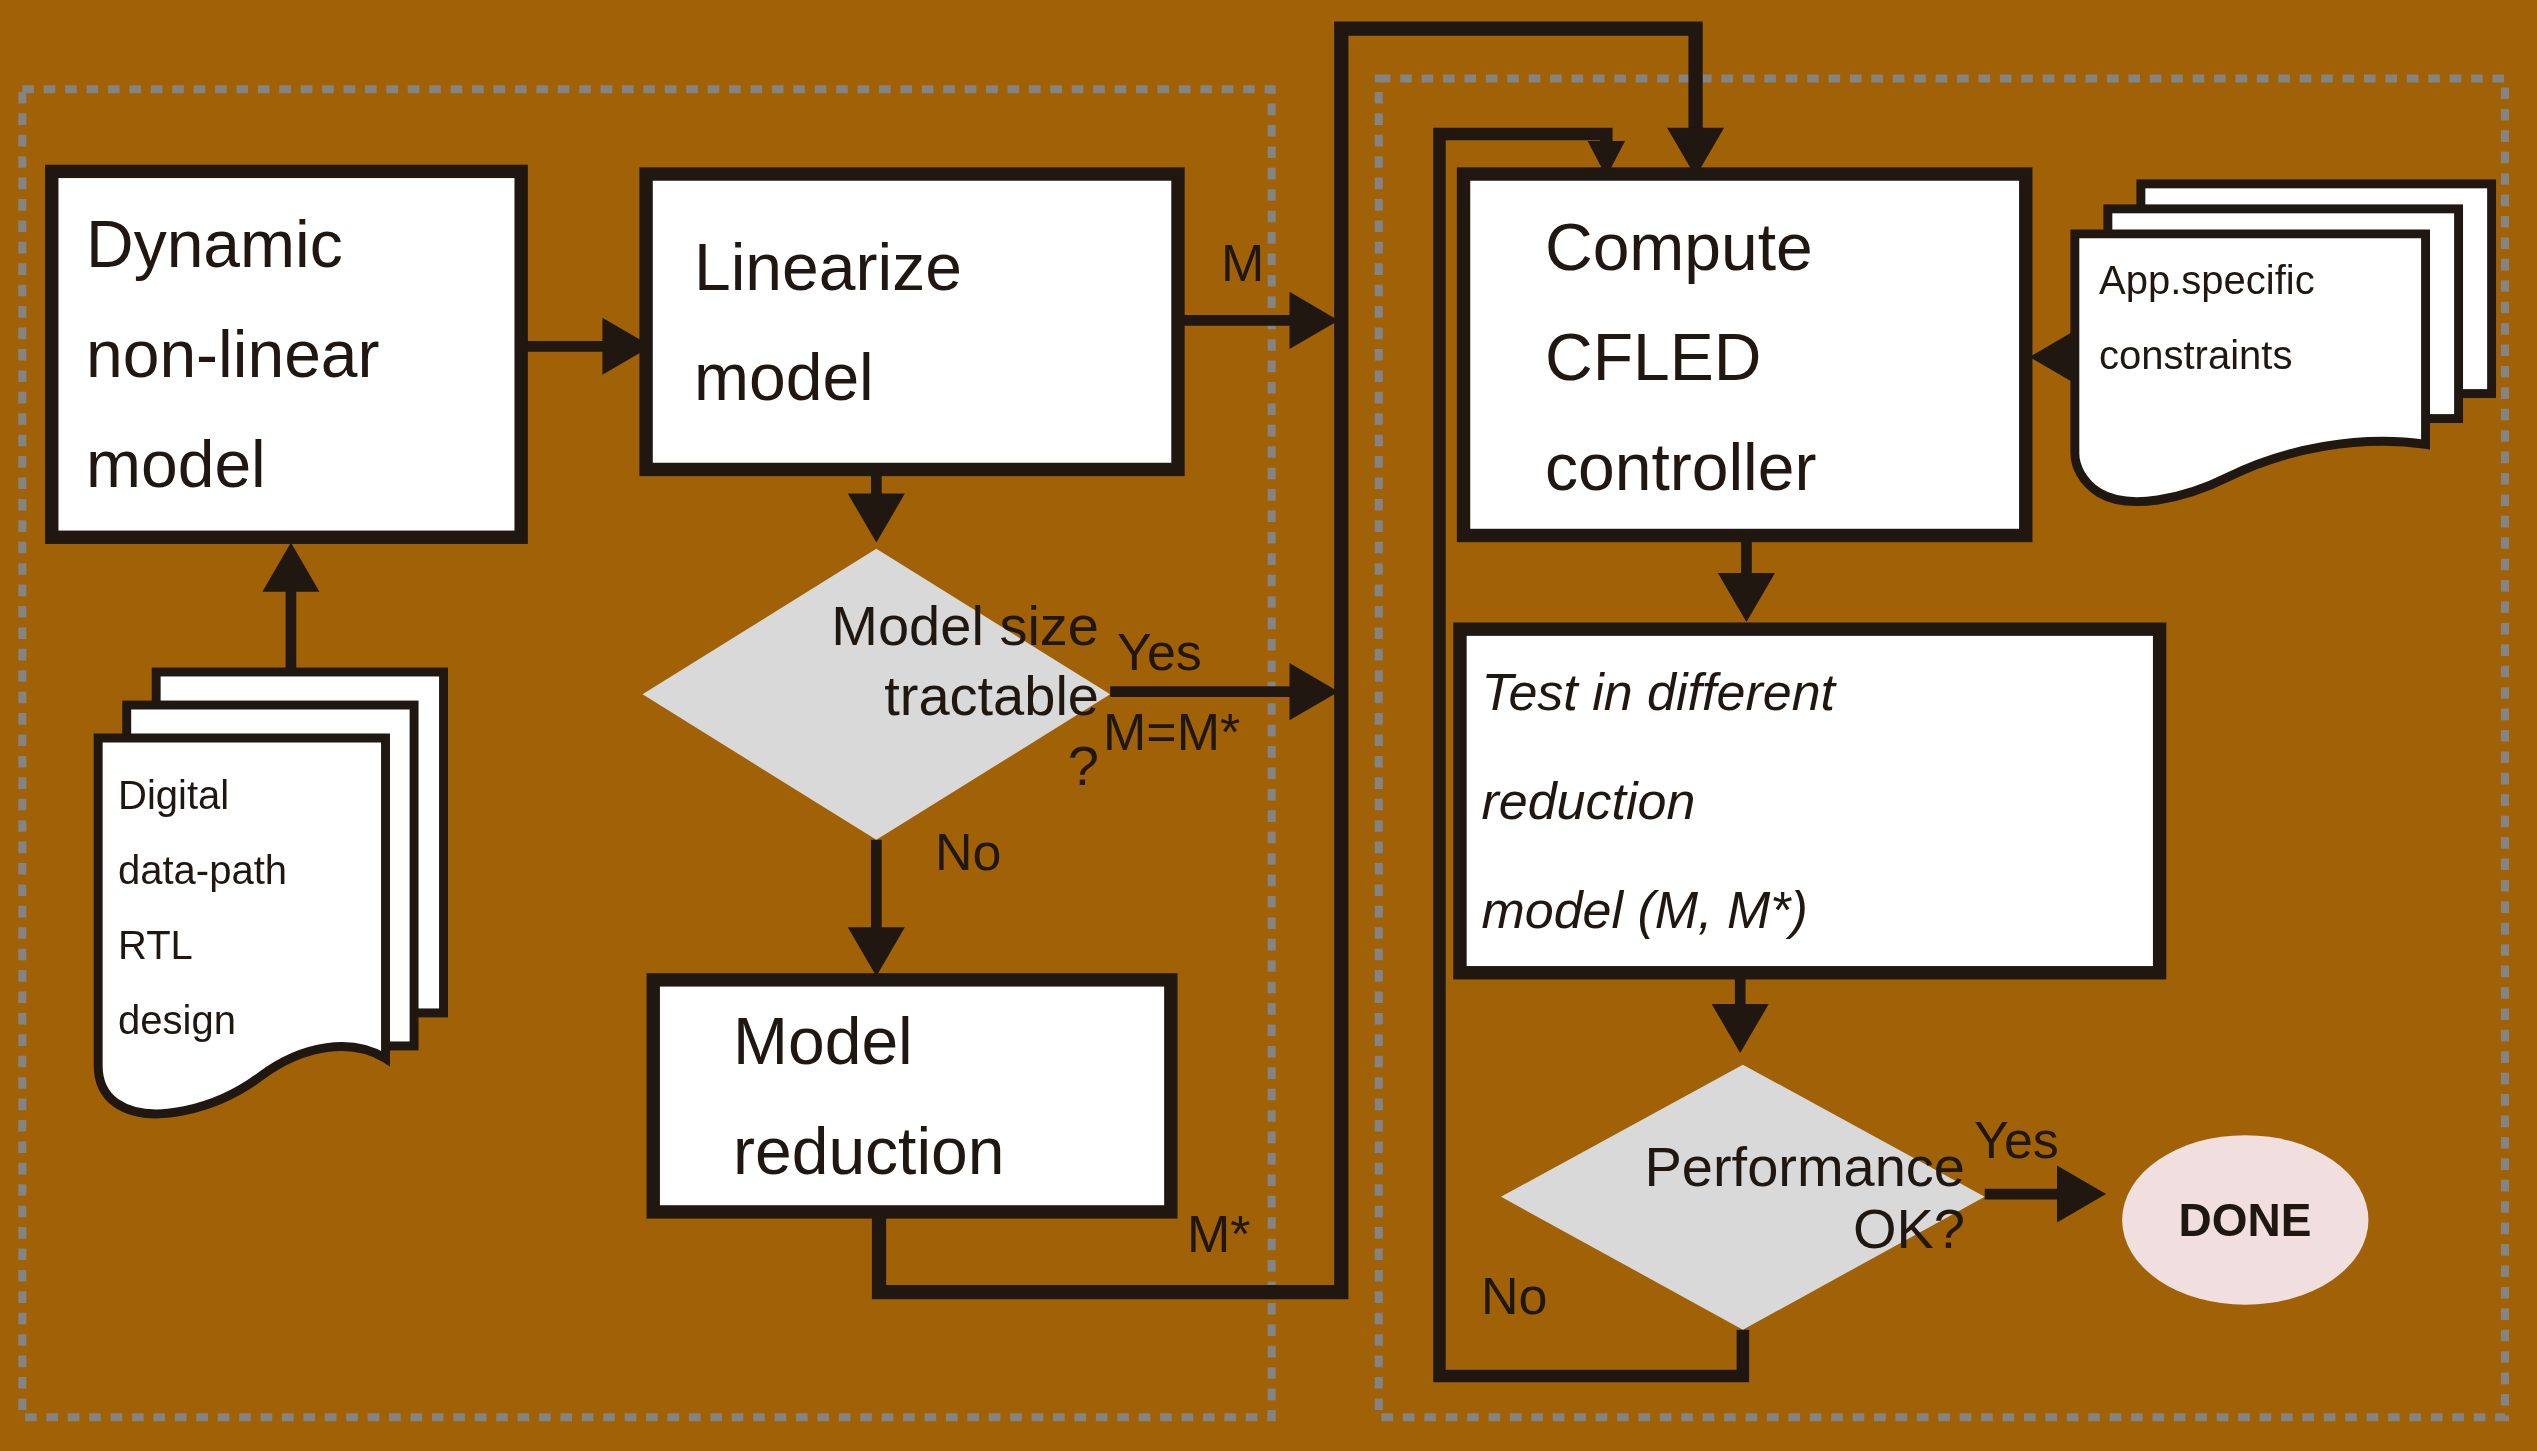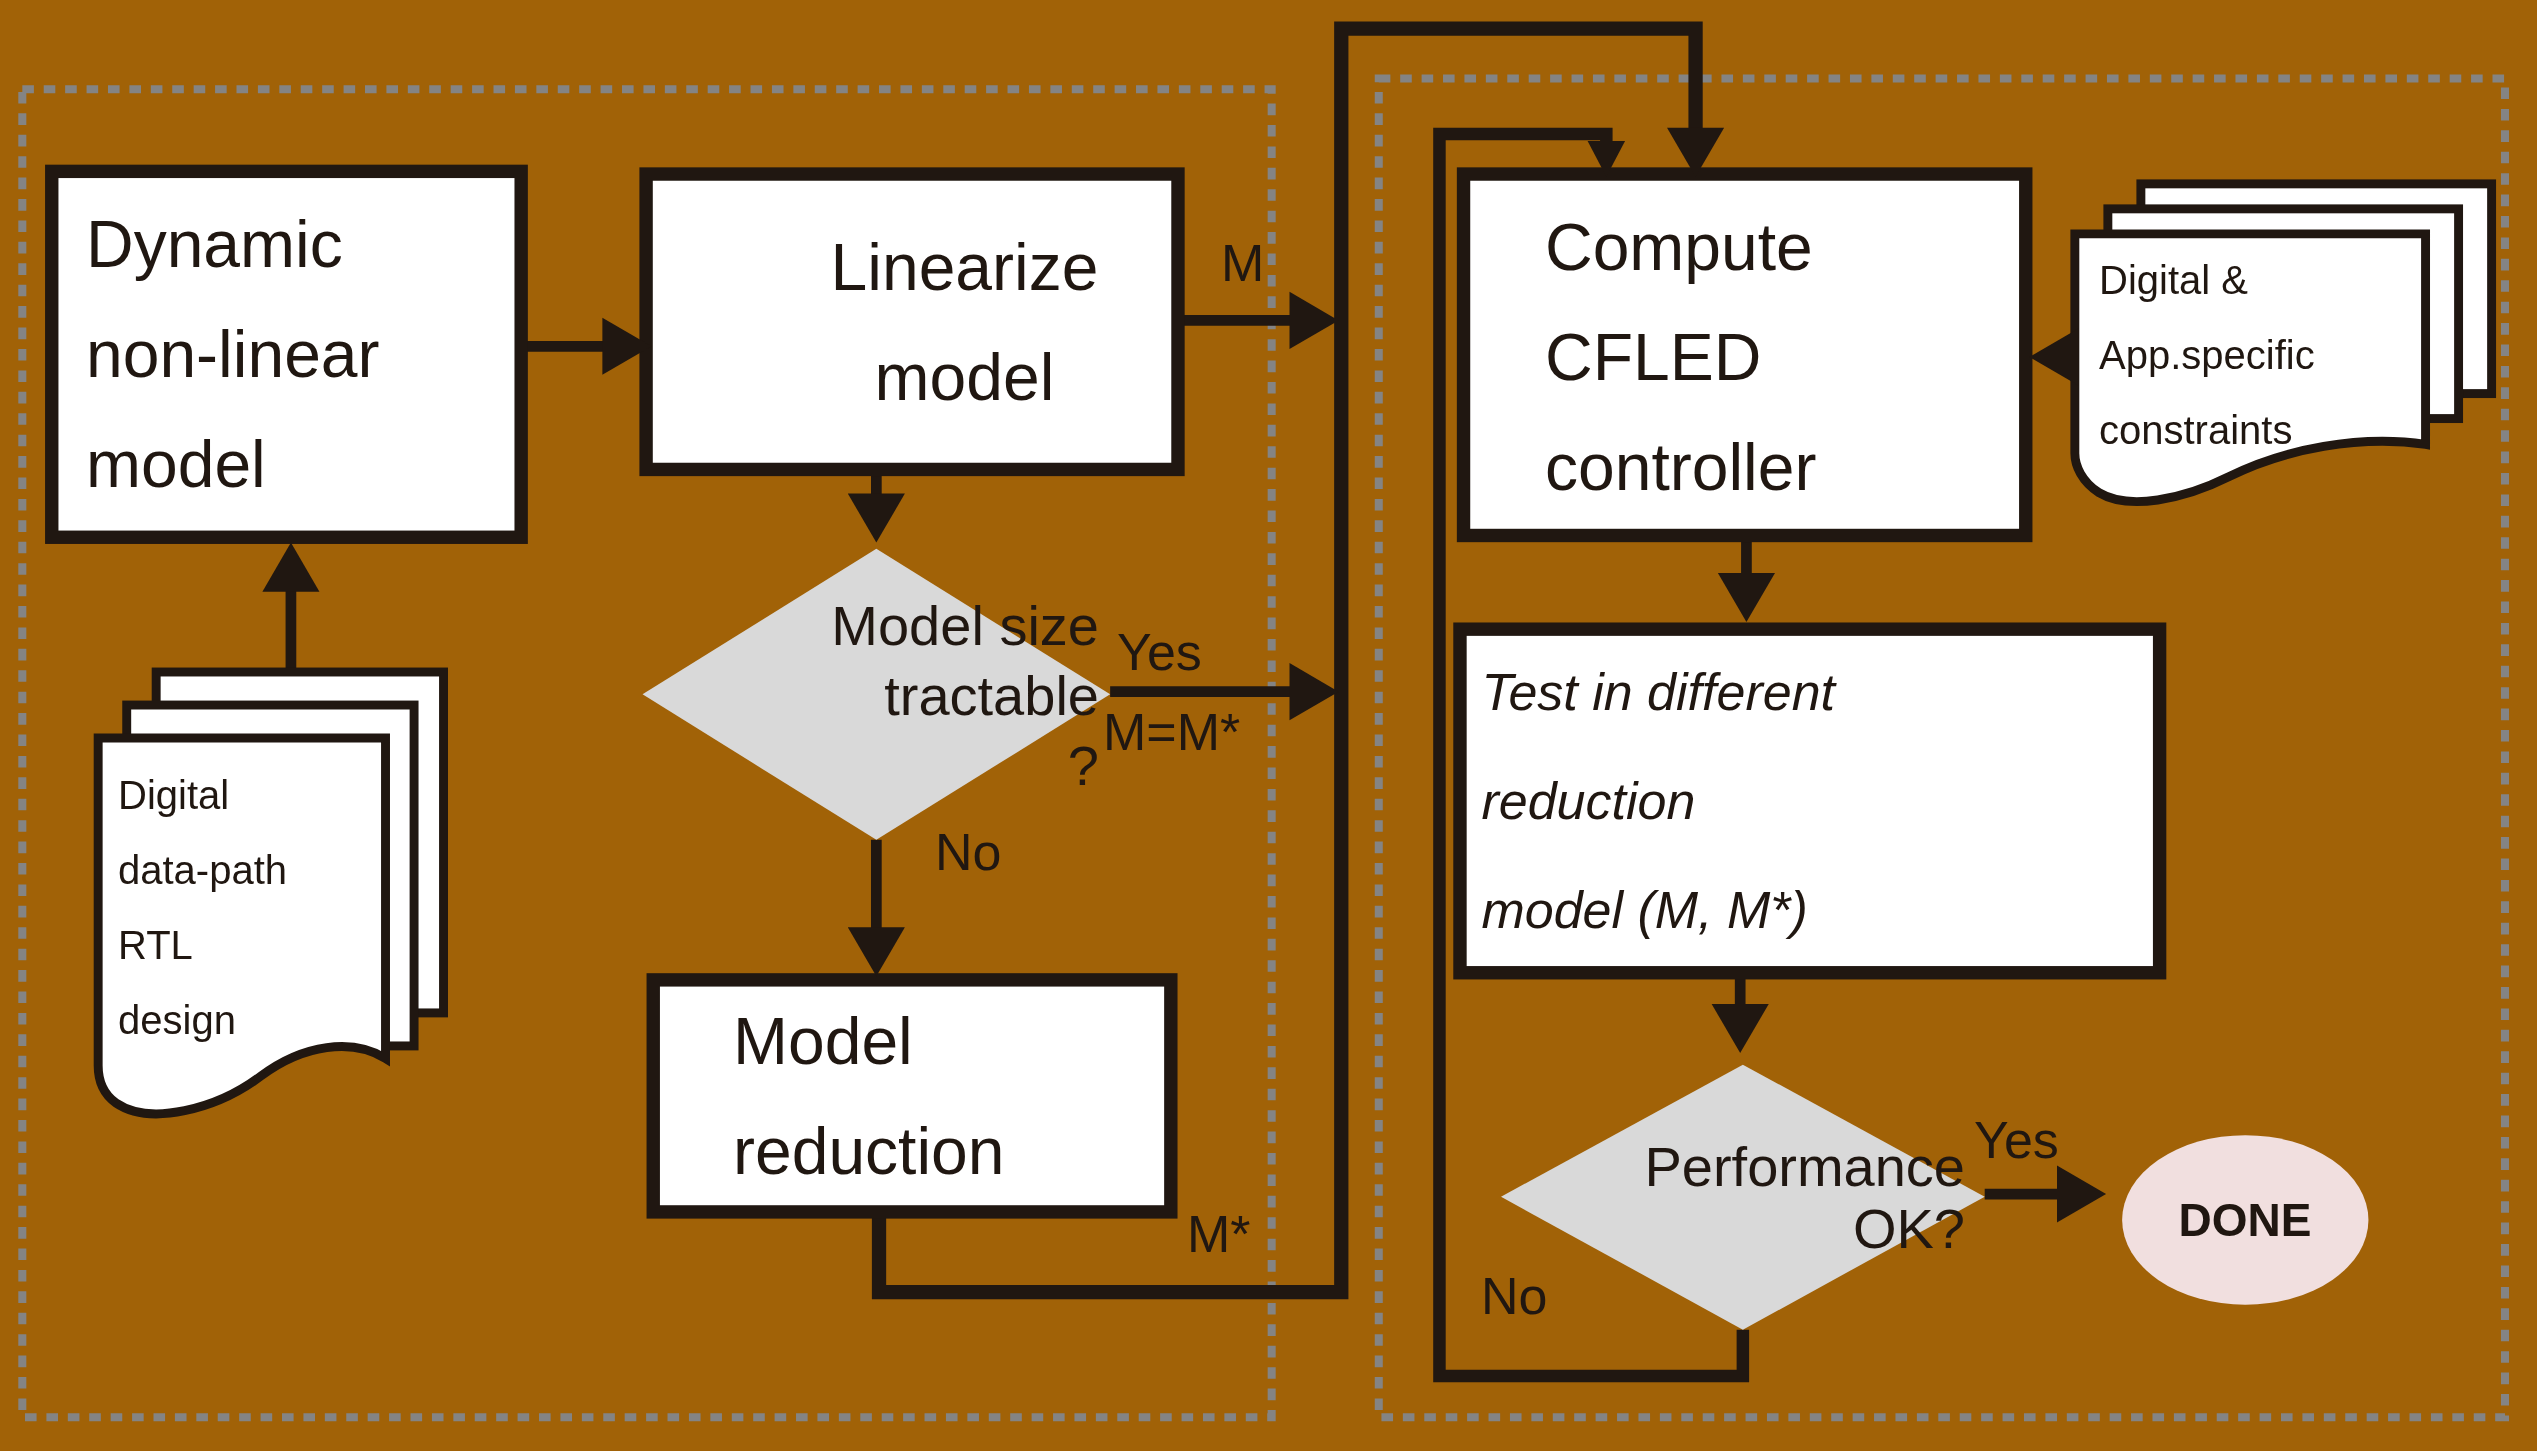--- a/index.html
+++ b/index.html
@@ -133,21 +133,21 @@
       <polygon points="2274,400 2329,368 2329,432"></polygon>
     </g>
   </svg>
 
   <div class="box-text big-text" style="left:52px; top:171px; width:435px; height:366px; padding-left:34px;">
     <span>Dynamic</span>
     <span>non-linear</span>
     <span>model</span>
   </div>
 
-  <div class="box-text big-text" style="left:660px; top:174px; width:455px; height:295px; padding-left:77px;align-items:center;">
+  <div class="box-text big-text" style="left:617px; top:174px; width:455px; height:295px; padding-left:77px;">
     <span>Linearize</span>
     <span>model</span>
   </div>
 
   <div class="box-text big-text" style="left:653px; top:980px; width:437px; height:232px; padding-left:80px;">
     <span>Model</span>
     <span>reduction</span>
   </div>
 
   <div class="box-text big-text" style="left:1463px; top:178px; width:480px; height:357px; padding-left:82px;">
@@ -174,21 +174,20 @@
   </div>
 
   <div class="box-text doc-text" style="left:118px; top:758px; width:259px;">
     <span>Digital</span>
     <span>data-path</span>
     <span>RTL</span>
     <span>design</span>
   </div>
 
   <div class="box-text doc-text" style="left:2099px; top:243px; width:330px;">
-    <span>Digital &amp;</span>
     <span>App.specific</span>
     <span>constraints</span>
   </div>
 
   <div class="lbl edge-label" style="left:1221px; top:234px;">M</div>
   <div class="lbl edge-label" style="left:1117px; top:623px;">Yes</div>
   <div class="lbl edge-label" style="left:1103px; top:703px;">M=M*</div>
   <div class="lbl edge-label" style="left:935px; top:823px;">No</div>
   <div class="lbl edge-label" style="left:1187px; top:1205px;">M*</div>
   <div class="lbl edge-label" style="left:1974px; top:1111px;">Yes</div>

